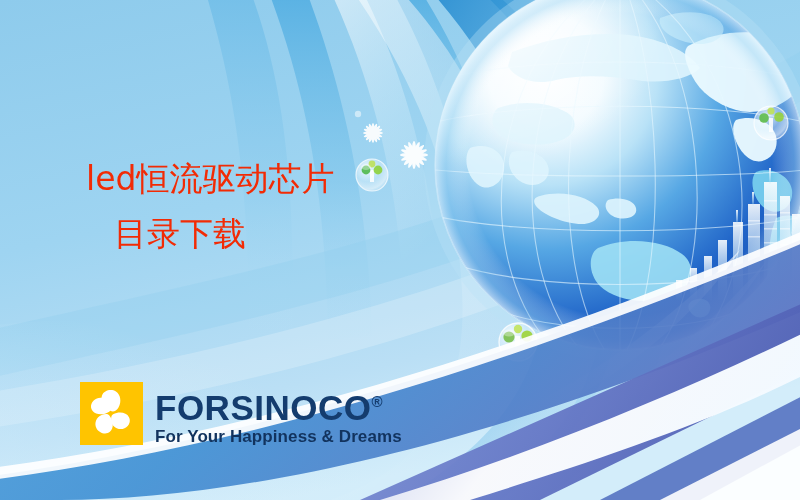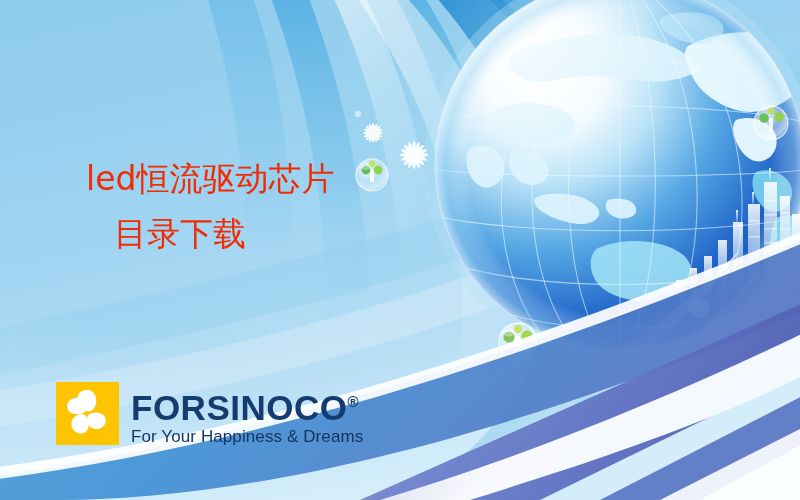--- a/index.html
+++ b/index.html
@@ -43,21 +43,21 @@
   #headline .line1 { display: block; }
   #headline .line2 {
     display: block;
     margin-top: 22px;
     margin-left: 28px;
   }
 
   
   #logo {
     position: absolute;
-    left: 56px;
+    left: 80px;
     top: 382px;
     z-index: 40;
     display: flex;
     align-items: flex-start;
   }
   #logo-mark {
     width: 63px;
     height: 63px;
     background: #ffc400;
     flex: 0 0 auto;
@@ -85,20 +85,21 @@
   }
   #logo-tagline {
     font-family: "Liberation Sans", sans-serif;
     font-size: 17px;
     line-height: 20px;
     color: #12335e;
     white-space: nowrap;
     display: block;
     margin-top: 1px;
     letter-spacing: 0.1px;
+    font-weight: bold;
   }
 </style>
 </head>
 <body>
 
 <div id="banner">
 
   <svg id="bg-svg" viewBox="0 0 800 500" preserveAspectRatio="none">
     <defs>
       <linearGradient id="gBase" x1="0" y1="0" x2="0.35" y2="1">

